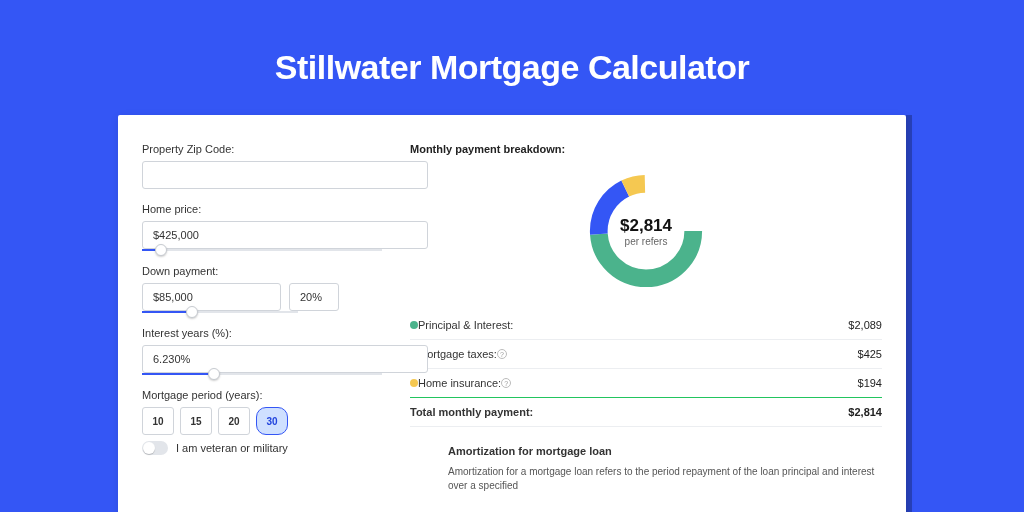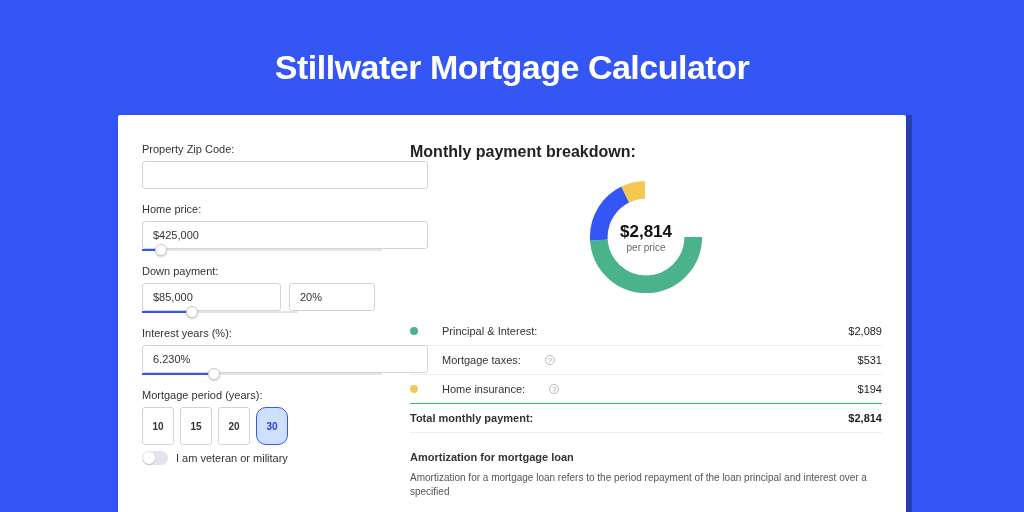--- a/index.html
+++ b/index.html
@@ -7,51 +7,51 @@
   body{background:#3456f5;display:flex;flex-direction:column;align-items:center;}
   .page-title{color:#fff;font-size:34px;font-weight:700;margin-top:48px;letter-spacing:-0.5px;}
   .card{background:#fff;width:788px;margin-top:28px;border-radius:2px;box-shadow:0 2px 8px rgba(0,0,0,0.1);display:flex;padding:28px 0 28px 0;position:relative;}
   
   .shadow-strip{position:absolute;right:-6px;top:0;bottom:0;width:6px;background:rgba(0,0,0,0.25);}
   .left-col{width:264px;padding:0 0 0 24px;display:flex;flex-direction:column;font-size:11px;color:#333;}
   .right-col{flex:1;padding:0 24px 0 28px;display:flex;flex-direction:column;font-size:11px;color:#333;}
   .field-label{font-size:11px;color:#333;margin-bottom:6px;}
   .text-input{width:286px;height:28px;border:1px solid #d0d4da;border-radius:3px;padding:0 10px;font-size:11px;color:#333;background:#fff;}
   .text-input.half{width:139px;}
-  .text-input.small{width:86px;}
+  .text-input.small{width:50px;}
   .field-block{margin-bottom:14px;position:relative;}
   .input-row{display:flex;gap:8px;}
   .slider-track{position:relative;width:240px;height:2px;background:#e2e5ea;margin-top:0px;}
   .slider-track.half{width:156px;}
   .slider-fill{position:absolute;left:0;top:0;height:2px;background:#3456f5;}
   .slider-thumb{position:absolute;top:-5px;width:12px;height:12px;border-radius:50%;background:#fff;border:1px solid #c7cbd1;box-shadow:0 1px 2px rgba(0,0,0,0.2);transform:translateX(-50%);}
   .period-row{display:flex;gap:6px;}
-  .period-btn{width:32px;height:38px;border:1px solid #d0d4da;border-radius:3px;background:#fff;font-size:10px;font-weight:600;color:#333;display:flex;align-items:center;justify-content:center;cursor:pointer;}
+  .period-btn{width:32px;height:28px;border:1px solid #d0d4da;border-radius:3px;background:#fff;font-size:10px;font-weight:600;color:#333;display:flex;align-items:center;justify-content:center;cursor:pointer;}
   .period-btn.active{background:#cfe0ff;border-color:#3456f5;color:#2244dd;border-radius:10px;}
   .toggle-row{display:flex;align-items:center;gap:8px;}
   .toggle{width:26px;height:14px;border-radius:999px;background:#e2e5ea;position:relative;}
   .toggle-knob{position:absolute;left:1px;top:1px;width:12px;height:12px;border-radius:50%;background:#fff;box-shadow:0 1px 1px rgba(0,0,0,0.2);}
-  .section-title{font-size:16px;font-weight:700;color:#222;margin-bottom:12px;}
+  .section-title{font-size:11px;font-weight:700;color:#222;margin-bottom:12px;}
   .donut-wrap{display:flex;justify-content:center;margin:2px 0 18px 0;}
   .donut{position:relative;width:124px;height:124px;}
   .donut svg{position:absolute;inset:0;}
   .donut-center{position:absolute;inset:0;display:flex;flex-direction:column;align-items:center;justify-content:center;}
   .donut-amount{font-size:17px;font-weight:700;color:#111;}
   .donut-sub{font-size:10px;color:#666;}
   .break-row{display:flex;align-items:center;justify-content:space-between;padding:8px 0;border-bottom:1px solid #eceef1;}
   .break-row:last-of-type{border-bottom:none;}
-  .break-left{display:flex;align-items:center;gap:24px;}
+  .break-left{display:flex;align-items:center;gap:0;}
   .dot{width:8px;height:8px;border-radius:50%;}
   .dot.green{background:#4bb38c;}
   .dot.blue{background:#3456f5;}
   .dot.yellow{background:#f5c851;}
   .info-icon{width:10px;height:10px;border:1px solid #bbb;border-radius:50%;display:inline-flex;align-items:center;justify-content:center;font-size:7px;color:#999;}
   .break-val{font-size:11px;color:#222;}
   .break-total .break-label,.break-total .break-val{font-weight:700;}
-  .amort{margin-top:18px;}
+  .amort{margin-top:18px;margin-left:38px;}
   .amort-title{font-size:11px;font-weight:700;margin-bottom:8px;}
   .amort-body{font-size:10px;color:#555;line-height:1.4;}
 </style>
 </head>
 <body>
 
 <h1 class="page-title">Stillwater Mortgage Calculator</h1>
 
 <div class="card">
   <div class="shadow-strip"></div>
@@ -118,40 +118,40 @@
     <div class="donut-wrap">
       <div class="donut">
         <svg viewBox="0 0 42 42">
 
           <circle cx="21" cy="21" r="16" fill="none" stroke="#4bb38c" stroke-width="6" stroke-dasharray="74.2 100.5" stroke-dashoffset="25.1"></circle>
           <circle cx="21" cy="21" r="16" fill="none" stroke="#3456f5" stroke-width="6" stroke-dasharray="18.9 100.5" stroke-dashoffset="-49.1"></circle>
           <circle cx="21" cy="21" r="16" fill="none" stroke="#f5c851" stroke-width="6" stroke-dasharray="6.9 100.5" stroke-dashoffset="-68.0"></circle>
         </svg>
         <div class="donut-center">
           <div class="donut-amount">$2,814</div>
-          <div class="donut-sub">per price</div>
+          <div class="donut-sub">per refers</div>
         </div>
       </div>
     </div>
 
     <div id="break-rows">
         <div class="break-row">
           <div class="break-left">
             <span class="dot green"></span>
             <span class="break-label">Principal &amp; Interest:</span>
           </div>
           <span class="break-val">$2,089</span>
         </div>
         <div class="break-row">
           <div class="break-left">
             <span class="dot blue"></span>
             <span class="break-label">Mortgage taxes:</span>
             <span class="info-icon">?</span>
           </div>
-          <span class="break-val">$531</span>
+          <span class="break-val">$425</span>
         </div>
         <div class="break-row">
           <div class="break-left">
             <span class="dot yellow"></span>
             <span class="break-label">Home insurance:</span>
             <span class="info-icon">?</span>
           </div>
           <span class="break-val">$194</span>
         </div>
       </div>

